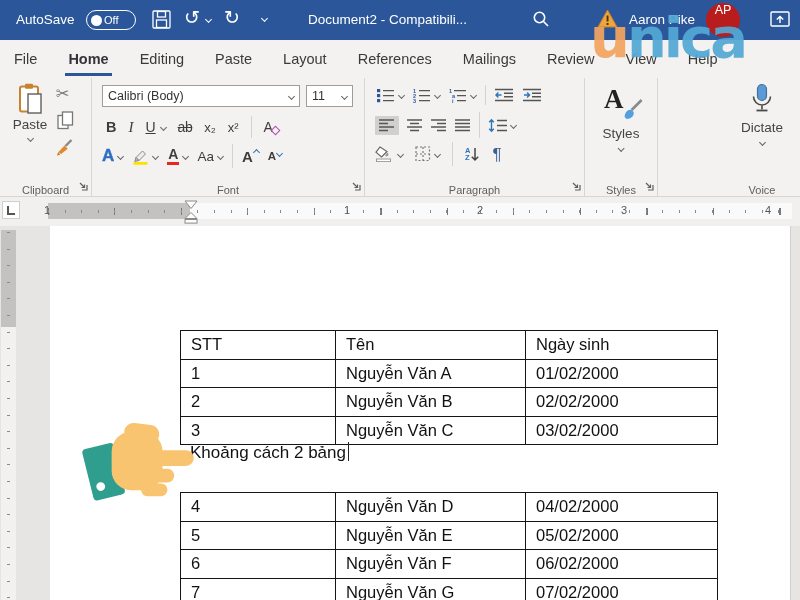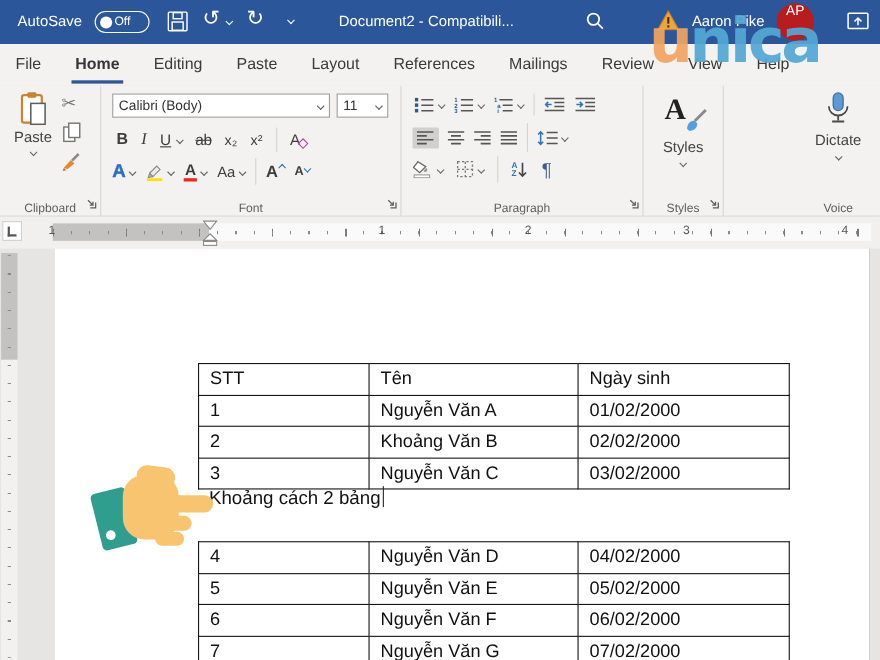--- a/index.html
+++ b/index.html
@@ -426,21 +426,21 @@
       <th class="c2">Tên</th>
       <th class="c3">Ngày sinh</th>
     </tr>
     <tr>
       <td>1</td>
       <td>Nguyễn Văn A</td>
       <td>01/02/2000</td>
     </tr>
     <tr>
       <td>2</td>
-      <td>Khoảng Văn B</td>
+      <td>Nguyễn Văn B</td>
       <td>02/02/2000</td>
     </tr>
     <tr>
       <td>3</td>
       <td>Nguyễn Văn C</td>
       <td>03/02/2000</td>
     </tr>
   </tbody>
     </table>
 

